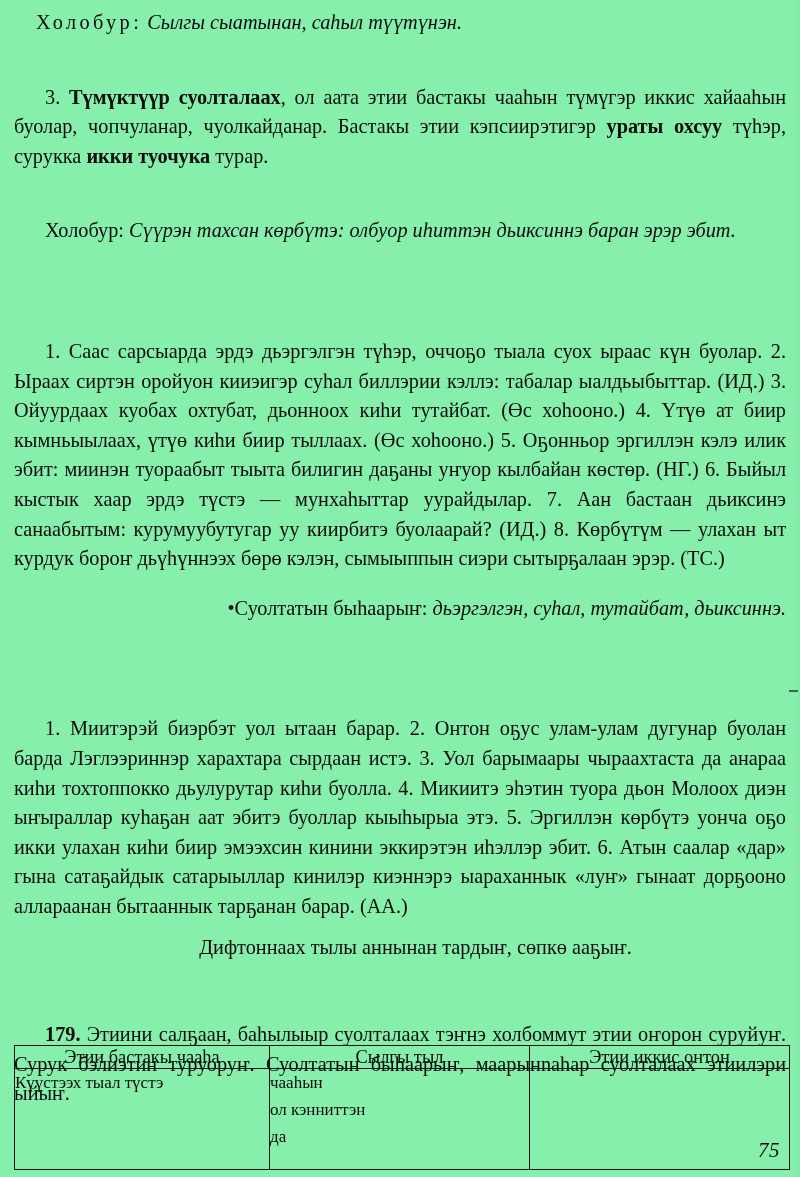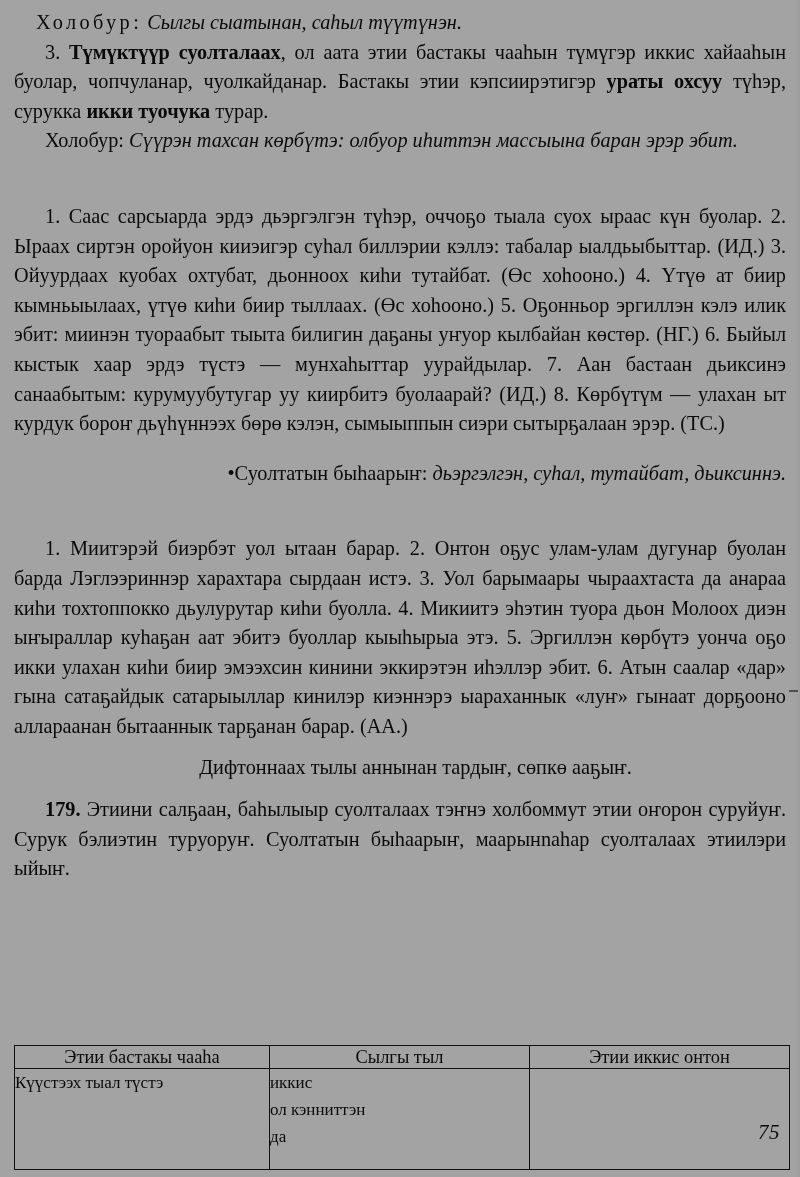--- a/index.html
+++ b/index.html
@@ -15,41 +15,41 @@
     color: #0a0a0a;
     overflow: hidden;
   }
 
   .page {
     position: absolute;
     left: 0;
     top: 0;
     width: 800px;
     height: 1177px;
-    background: #a3a3a3;
+    background: #86efac;
   }
 
   .content {
     position: absolute;
     left: 14px;
     top: 8px;
     width: 772px;
   }
 
   p {
     margin: 0;
     font-size: 20.3px;
     line-height: 29.6px;
     text-align: justify;
     text-justify: inter-word;
     -webkit-hyphens: none;
     hyphens: none;
   }
 
-  .indent { text-indent: 31px; }
+  .indent { text-indent: 31px; margin-top: 45px; }
   .indent-sm { text-indent: 22px; }
   .gap-s  { height: 12px; }
   .gap-m  { height: 20px; }
   .gap-l  { height: 26px; }
 
   .ital { font-style: italic; }
   .bold { font-weight: bold; }
 
   .spaced {
     letter-spacing: 3.4px;
@@ -109,21 +109,21 @@
   .cell-stack div { white-space: nowrap; }
 
   .col-a { width: 254px; }
   .col-b { width: 259px; }
   .col-c { width: 259px; }
 
   
   .page-num {
     position: absolute;
     right: 20px;
-    bottom: 32px;
+    bottom: 14px;
     font-size: 21px;
     font-style: italic;
     letter-spacing: 0.5px;
   }
 
   
   .scan-edge-r {
     position: absolute;
     right: 0;
     top: 0;
@@ -148,21 +148,21 @@
 
   <div class="scan-edge-r"></div>
   <div class="scan-tick"></div>
 
   <div class="content">
 
     <p class="ex-line indent-sm"><span class="spaced">Холобур:</span> <span class="ital">Сылгы сыатынан, саһыл түүтүнэн.</span></p>
 
     <p class="indent"><span>3.</span> <span class="bold">Түмүктүүр суолталаах</span><span>, ол аата этии бастакы чааһын түмүгэр иккис хайааһын буолар, чопчуланар, чуолкайданар. Бастакы этии кэпсиирэтигэр </span><span class="bold">ураты охсуу</span><span> түһэр, сурукка </span><span class="bold">икки туочука</span><span> турар.</span></p>
 
-    <p class="indent"><span>Холобур:</span> <span class="ital">Сүүрэн тахсан көрбүтэ: олбуор иһиттэн массыына баран эрэр эбит.</span></p>
+    <p class="indent"><span>Холобур:</span> <span class="ital">Сүүрэн тахсан көрбүтэ: олбуор иһиттэн дьиксиннэ баран эрэр эбит.</span></p>
 
     <div class="gap-l"></div>
 
 
     <div class="gap-m"></div>
 
     <p class="indent">1. Саас сарсыарда эрдэ дьэргэлгэн түһэр, оччоҕо тыала суох ыраас күн буолар. 2. Ыраах сиртэн оройуон кииэигэр суһал биллэрии кэллэ: табалар ыалдьыбыттар. (ИД.) 3. Ойуурдаах куобах охтубат, дьонноох киһи тутайбат. (Өс хоһооно.) 4. Үтүө ат биир кымньыылаах, үтүө киһи биир тыллаах. (Өс хоһооно.) 5. Оҕонньор эргиллэн кэлэ илик эбит: миинэн туораабыт тыыта билигин даҕаны уҥуор кылбайан көстөр. (НГ.) 6. Быйыл кыстык хаар эрдэ түстэ — мунхаһыттар уурайдылар. 7. Аан бастаан дьиксинэ санаабытым: курумуубутугар уу киирбитэ буолаарай? (ИД.) 8. Көрбүтүм — улахан ыт курдук бороҥ дьүһүннээх бөрө кэлэн, сымыыппын сиэри сытырҕалаан эрэр. (ТС.)</p>
 
     <div class="gap-m"></div>
 
@@ -190,21 +190,21 @@
       <tbody>
           <tr>
         <td class="th-cell col-a">Этии бастакы чааһа</td>
         <td class="th-cell col-b">Сылгы тыл</td>
         <td class="th-cell col-c">Этии иккис онтон</td>
       </tr>
       <tr>
         <td class="body-cell first col-a">Күүстээх тыал түстэ</td>
         <td class="body-cell col-b">
           <div class="cell-stack">
-            <div>иккис</div>
+            <div>чааһын</div>
             <div>ол кэнниттэн</div>
             <div>да</div>
           </div>
         </td>
         <td class="body-cell col-c"></td>
       </tr>
     </tbody>
       </table>
   </div>
 

